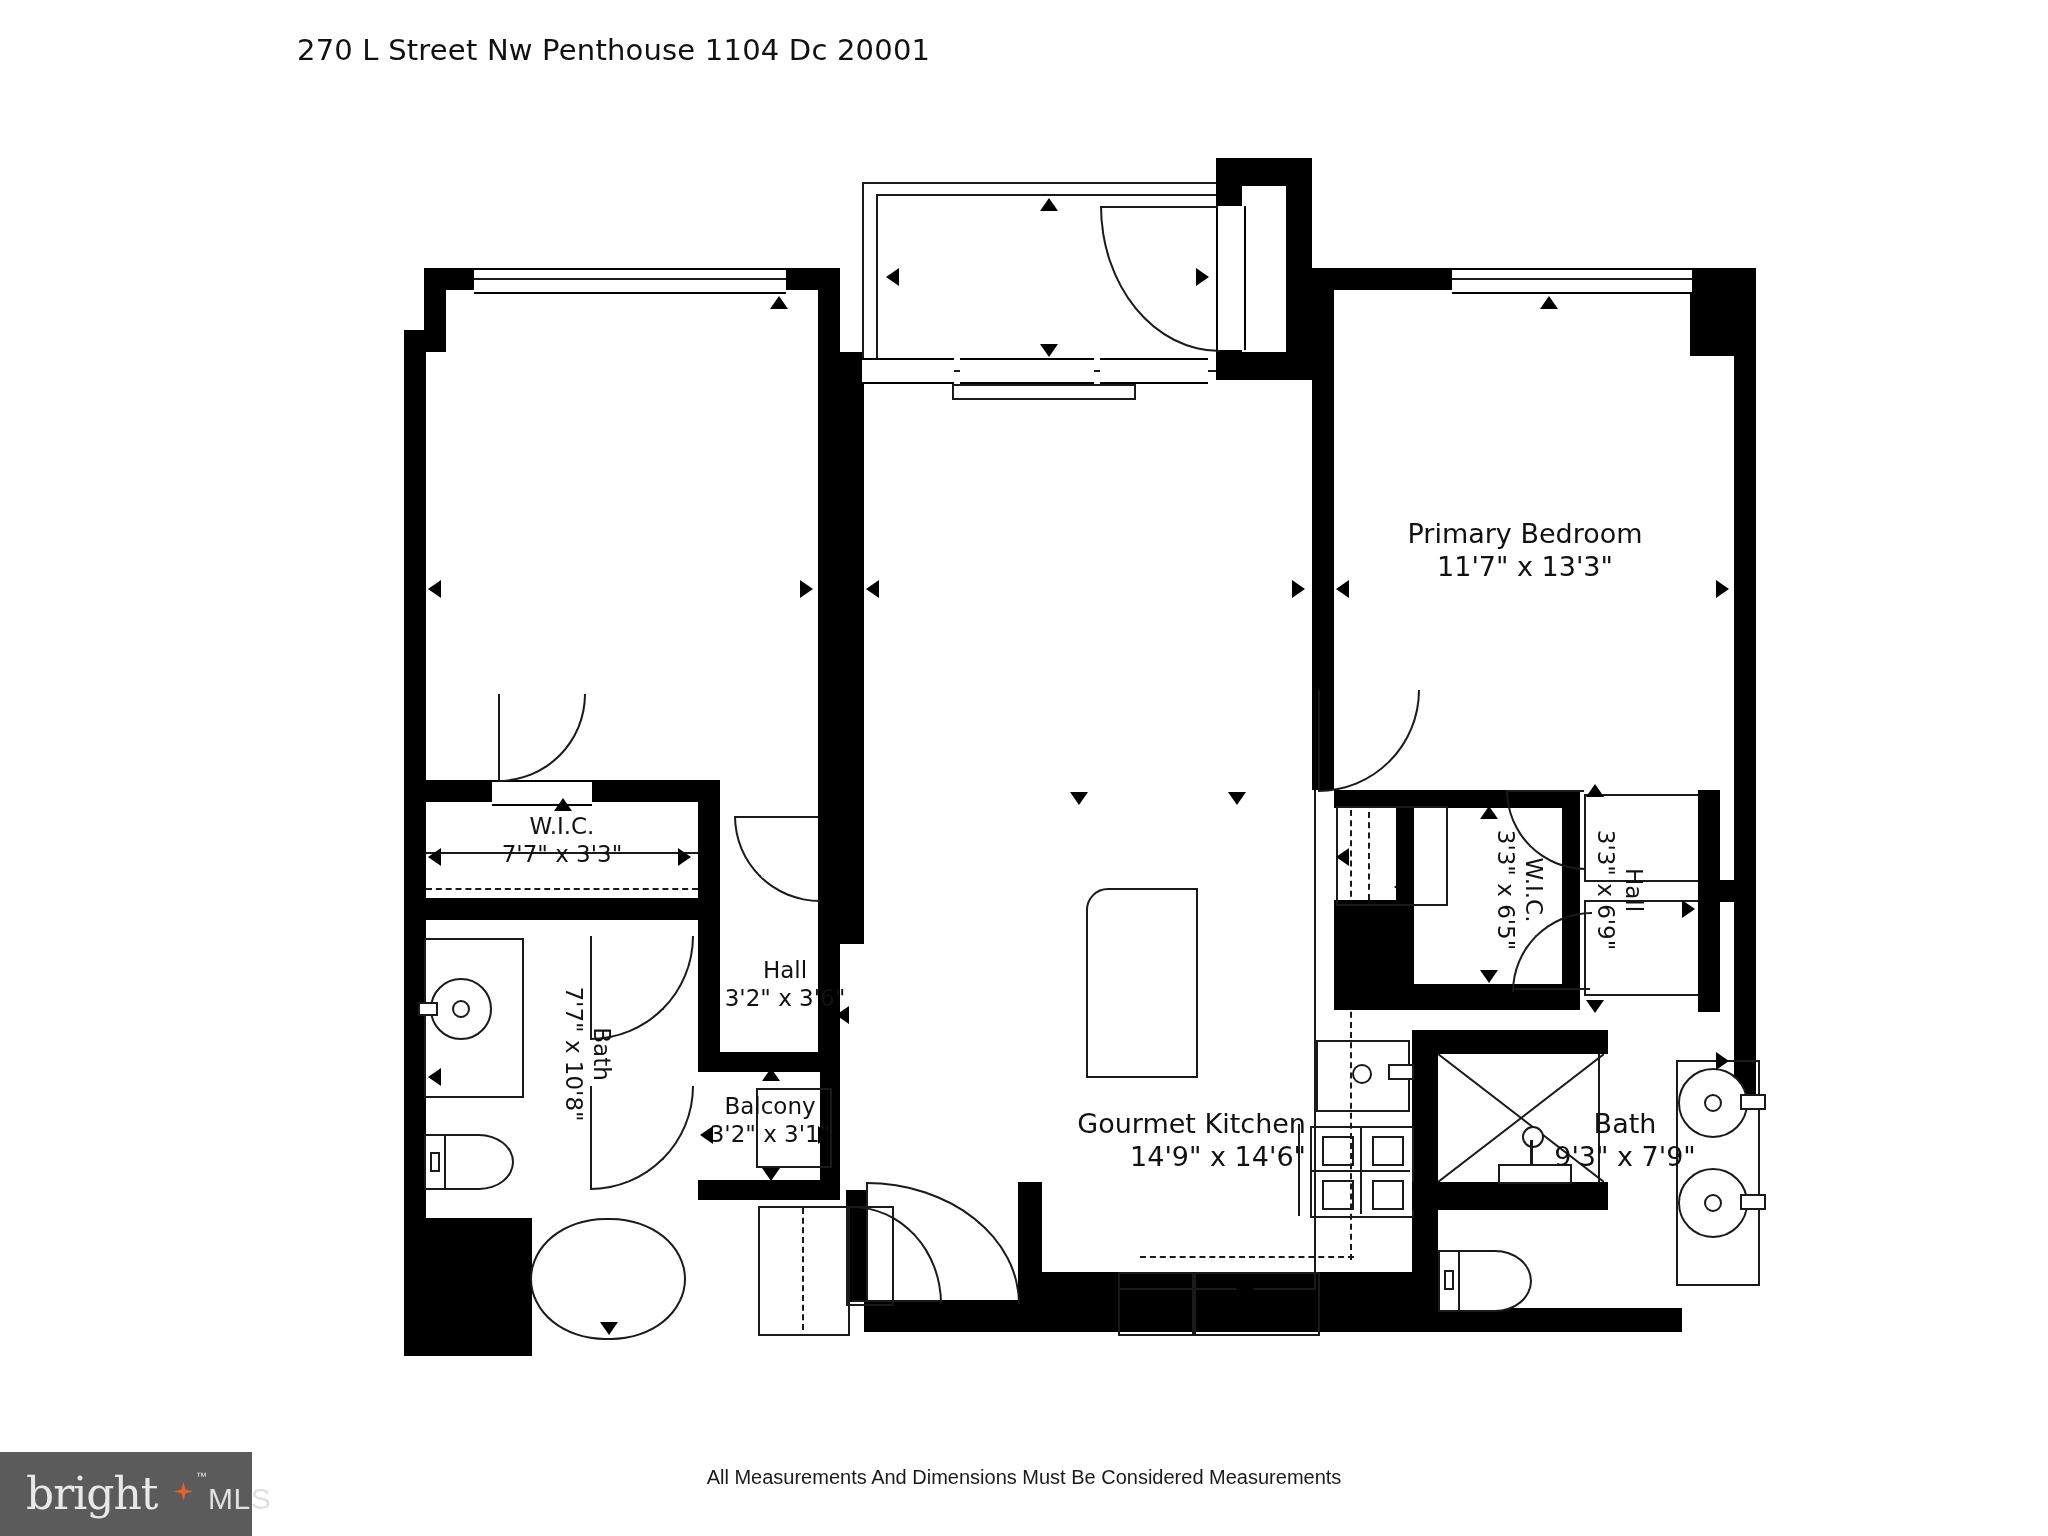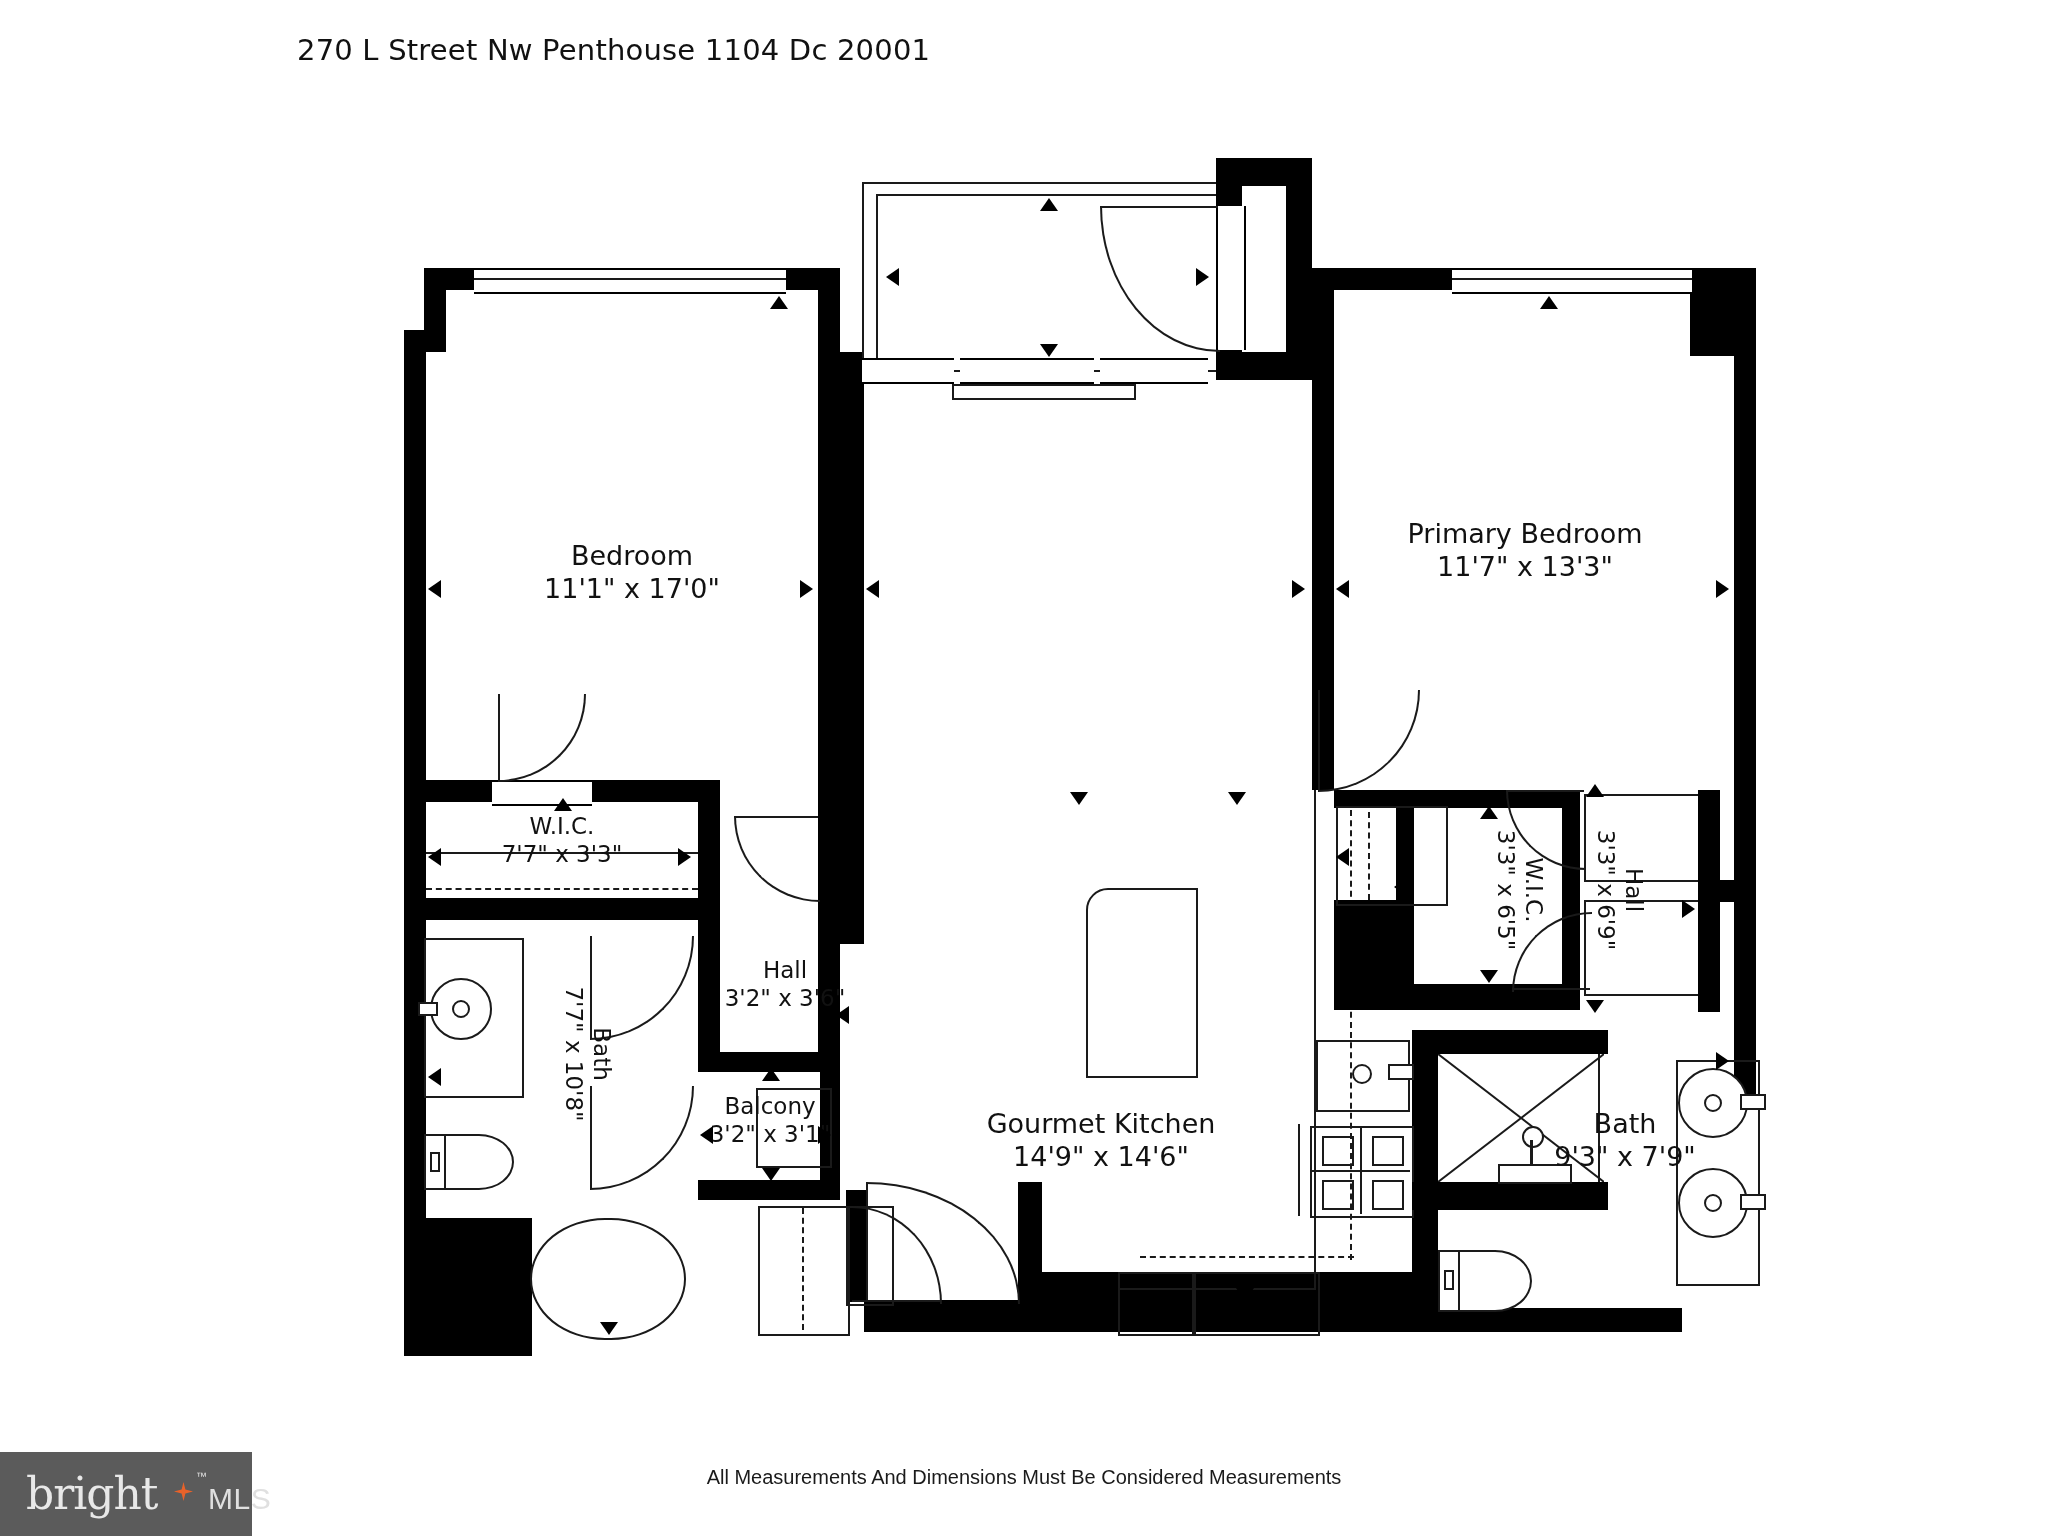--- a/index.html
+++ b/index.html
@@ -222,45 +222,41 @@
   </svg>
   <div class="thinln" style="left:1598px;top:1054px;width:2px;height:128px;"></div>
   <div class="rr" style="left:1498px;top:1164px;width:70px;height:16px;"></div>
   <div class="circ" style="left:1522px;top:1126px;width:18px;height:18px;"></div>
   <div class="thinln" style="left:1530px;top:1140px;width:3px;height:26px;"></div>
 
   <div class="rr" style="left:1438px;top:1250px;width:20px;height:58px;"></div>
   <div class="rr" style="left:1458px;top:1250px;width:70px;height:58px;border-radius:0 50% 50% 0;"></div>
   <div class="rr" style="left:1444px;top:1270px;width:6px;height:16px;"></div>
 
-  <div class="lbl" style="left:472px;top:540px;width:320px;">
-    <span class="n">Bedroom</span>
-    <span class="d">11'1" x 17'0"</span>
-  </div>
   <div class="lbl" style="left:1360px;top:518px;width:330px;">
     <span class="n">Primary Bedroom</span>
     <span class="d">11'7" x 13'3"</span>
   </div>
   <div class="lbl small" style="left:426px;top:812px;width:272px;">
     <span class="n">W.I.C.</span>
     <span class="d">7'7" x 3'3"</span>
   </div>
   <div class="lbl small" style="left:690px;top:956px;width:190px;">
     <span class="n">Hall</span>
     <span class="d">3'2" x 3'6"</span>
   </div>
   <div class="lbl small rot" style="left:478px;top:1026px;width:220px;transform:rotate(90deg);">
     <span class="n">Bath</span>
     <span class="d">7'7" x 10'8"</span>
   </div>
   <div class="lbl small" style="left:690px;top:1092px;width:160px;">
     <span class="n">Balcony</span>
     <span class="d">3'2" x 3'1"</span>
   </div>
-  <div class="lbl" style="left:956px;top:1108px;width:290px;">
+  <div class="lbl" style="left:1016px;top:1108px;width:290px;text-align:right;">
     <span class="n">Gourmet Kitchen</span>
     <span class="d">14'9" x 14'6"</span>
   </div>
   <div class="lbl small rot" style="left:1410px;top:862px;width:220px;transform:rotate(90deg);">
     <span class="n">W.I.C.</span>
     <span class="d">3'3" x 6'5"</span>
   </div>
   <div class="lbl small rot" style="left:1510px;top:862px;width:220px;transform:rotate(90deg);">
     <span class="n">Hall</span>
     <span class="d">3'3" x 6'9"</span>

